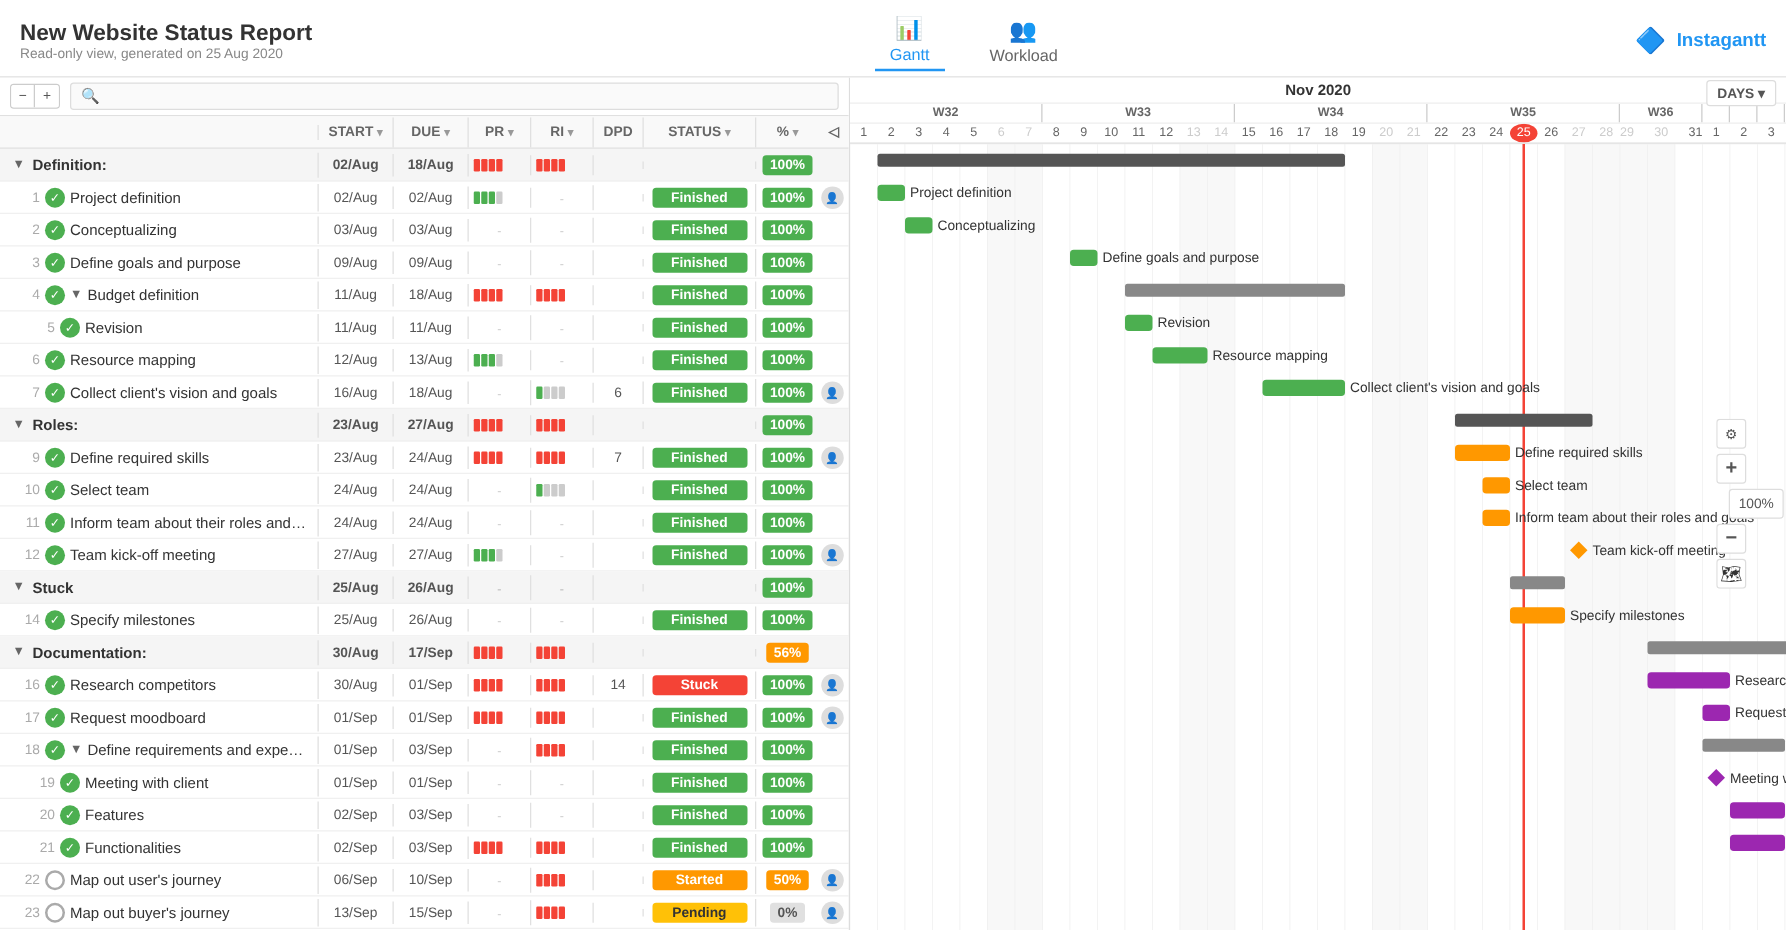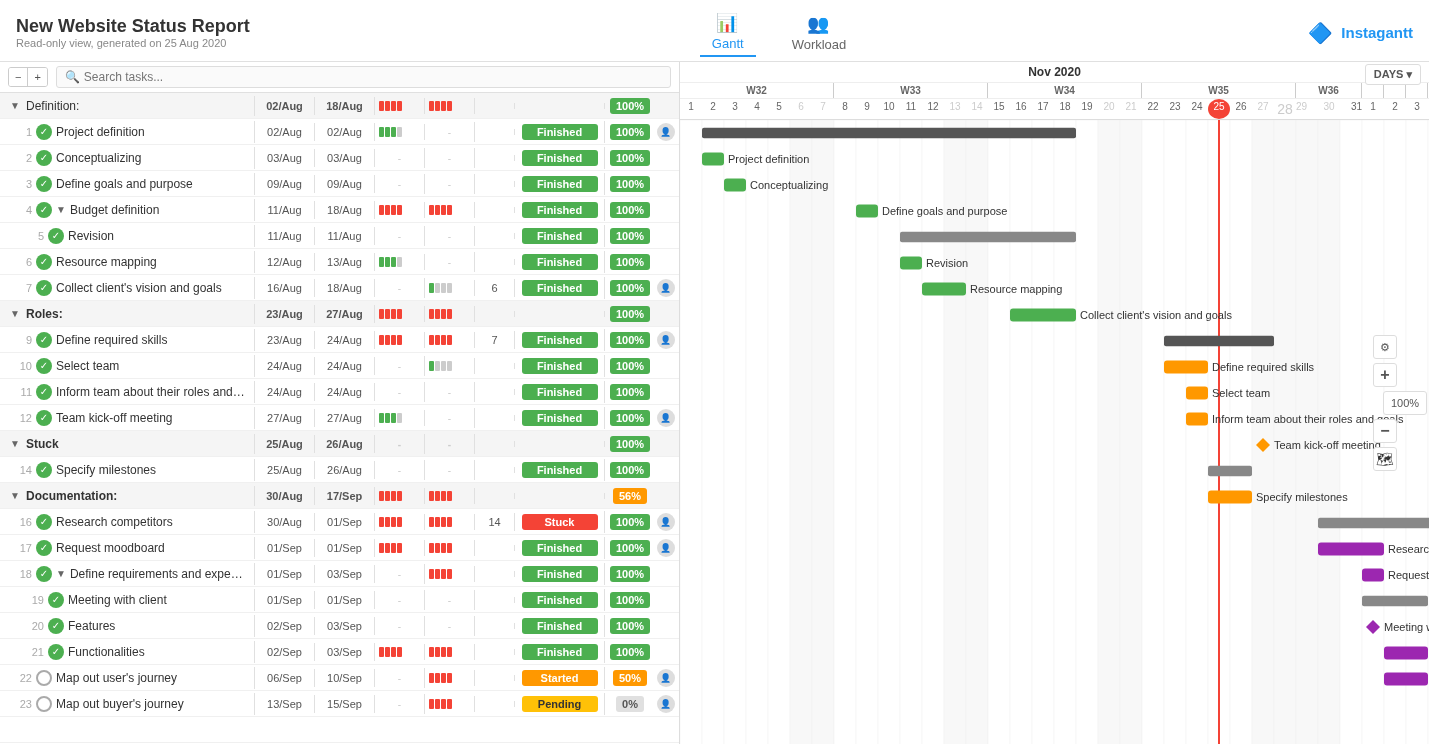--- a/index.html
+++ b/index.html
@@ -124,30 +124,40 @@
 
     <div class="task-panel">
 
       <div class="toolbar">
         <div class="collapse-btns">
           <button class="collapse-btn">−</button>
           <button class="collapse-btn">+</button>
         </div>
         <div class="search-box">
           <span class="search-icon">🔍</span>
-          <input type="text" placeholder="Search tasks..." style="">
         </div>
       </div>
 
+      <div class="col-headers">
+        <div class="col-task"></div>
+        <div class="col-start">START <span class="sort-arrow">▾</span></div>
+        <div class="col-due">DUE <span class="sort-arrow">▾</span></div>
+        <div class="col-pr">PR <span class="sort-arrow">▾</span></div>
+        <div class="col-ri">RI <span class="sort-arrow">▾</span></div>
+        <div class="col-dpd">DPD</div>
+        <div class="col-status">STATUS <span class="sort-arrow">▾</span></div>
+        <div class="col-pct">% <span class="sort-arrow">▾</span></div>
+        <div class="col-arrow">◁</div>
+      </div>
 
       <div class="task-list" id="task-list">
           <div class="task-row group-header">
     <div class="cell-task">
       <span class="group-collapse">▼</span>
-      <span style="font-size:12px; font-weight:normal; color:#333;">Definition:</span>
+      <span style="font-size:12px; font-weight:bold; color:#333;">Definition:</span>
     </div>
     <div class="cell-start">02/Aug</div>
     <div class="cell-due">18/Aug</div>
     <div class="cell-pr">
               <div class="priority-dots">
                 <div class="dot dot-red"></div>
                 <div class="dot dot-red"></div>
                 <div class="dot dot-red"></div>
                 <div class="dot dot-red"></div>
               </div>
@@ -877,21 +887,21 @@
             <div style="width: 22px; text-align: center; font-size: 10px; padding: 2px 0px; flex-shrink: 0; color: rgb(102, 102, 102);">18</div>
             <div style="width: 22px; text-align: center; font-size: 10px; padding: 2px 0px; flex-shrink: 0; color: rgb(102, 102, 102);">19</div>
             <div style="width: 22px; text-align: center; font-size: 10px; padding: 2px 0px; flex-shrink: 0; color: rgb(204, 204, 204);">20</div>
             <div style="width: 22px; text-align: center; font-size: 10px; padding: 2px 0px; flex-shrink: 0; color: rgb(204, 204, 204);">21</div>
             <div style="width: 22px; text-align: center; font-size: 10px; padding: 2px 0px; flex-shrink: 0; color: rgb(102, 102, 102);">22</div>
             <div style="width: 22px; text-align: center; font-size: 10px; padding: 2px 0px; flex-shrink: 0; color: rgb(102, 102, 102);">23</div>
             <div style="width: 22px; text-align: center; font-size: 10px; padding: 2px 0px; flex-shrink: 0; color: rgb(102, 102, 102);">24</div>
             <div style="width: 22px; text-align: center; font-size: 10px; padding: 2px 0px; flex-shrink: 0; background: rgb(244, 67, 54); color: white; border-radius: 50%;">25</div>
             <div style="width: 22px; text-align: center; font-size: 10px; padding: 2px 0px; flex-shrink: 0; color: rgb(102, 102, 102);">26</div>
             <div style="width: 22px; text-align: center; font-size: 10px; padding: 2px 0px; flex-shrink: 0; color: rgb(204, 204, 204);">27</div>
-            <div style="width: 22px; text-align: center; font-size: 14px; padding: 2px 0px; flex-shrink: 0; color: rgb(204, 204, 204);">28</div>
+            <div style="width: 22px; text-align: center; font-size: 10px; padding: 2px 0px; flex-shrink: 0; color: rgb(204, 204, 204);">28</div>
             <div style="width: 22px; font-size: 10px; padding: 2px 0px; flex-shrink: 0; color: rgb(204, 204, 204);">29</div>
             <div style="width: 22px; text-align: center; font-size: 10px; padding: 2px 0px; flex-shrink: 0; color: rgb(204, 204, 204);">30</div>
             <div style="width: 22px; text-align: right; font-size: 10px; padding: 2px 0px; flex-shrink: 0; color: rgb(102, 102, 102);">31</div>
             <div style="width: 22px; text-align: center; font-size: 10px; padding: 2px 0px; flex-shrink: 0; color: rgb(102, 102, 102);">1</div>
             <div style="width: 22px; text-align: center; font-size: 10px; padding: 2px 0px; flex-shrink: 0; color: rgb(102, 102, 102);">2</div>
             <div style="width: 22px; text-align: center; font-size: 10px; padding: 2px 0px; flex-shrink: 0; color: rgb(102, 102, 102);">3</div>
             <div style="width: 22px; text-align: center; font-size: 10px; padding: 2px 0px; flex-shrink: 0; color: rgb(102, 102, 102);">4</div>
           </div>
       </div>
 

